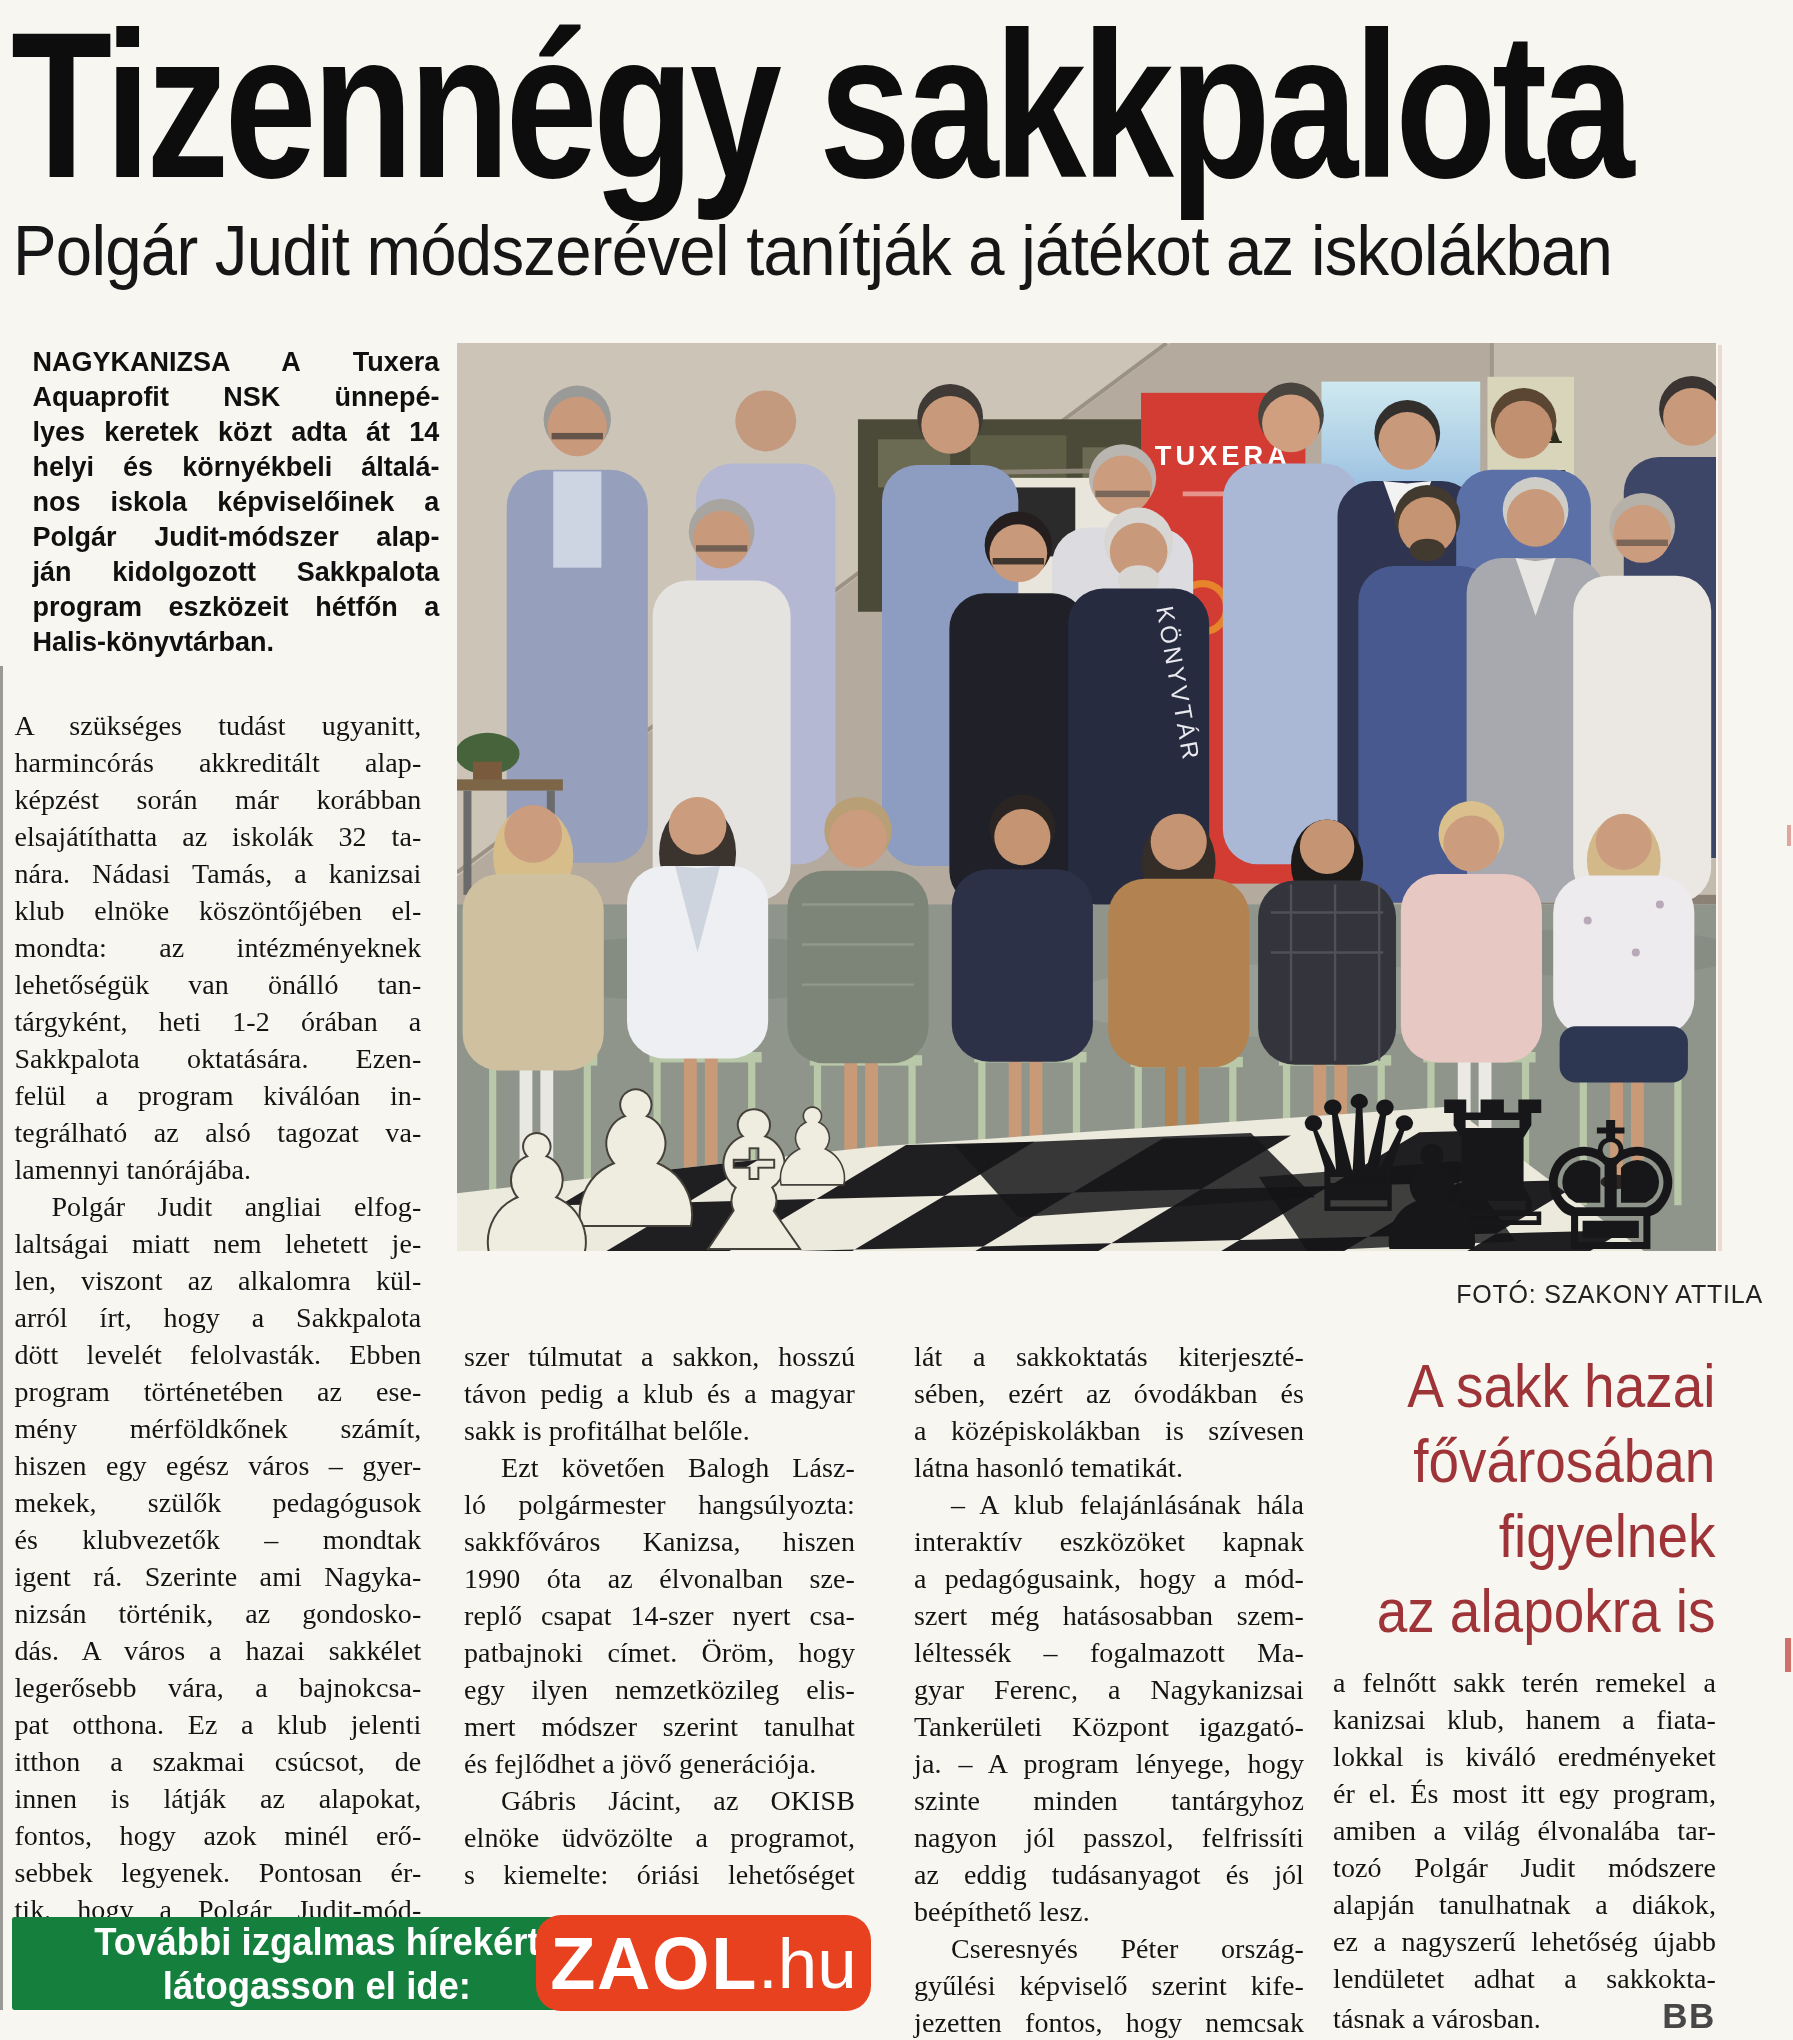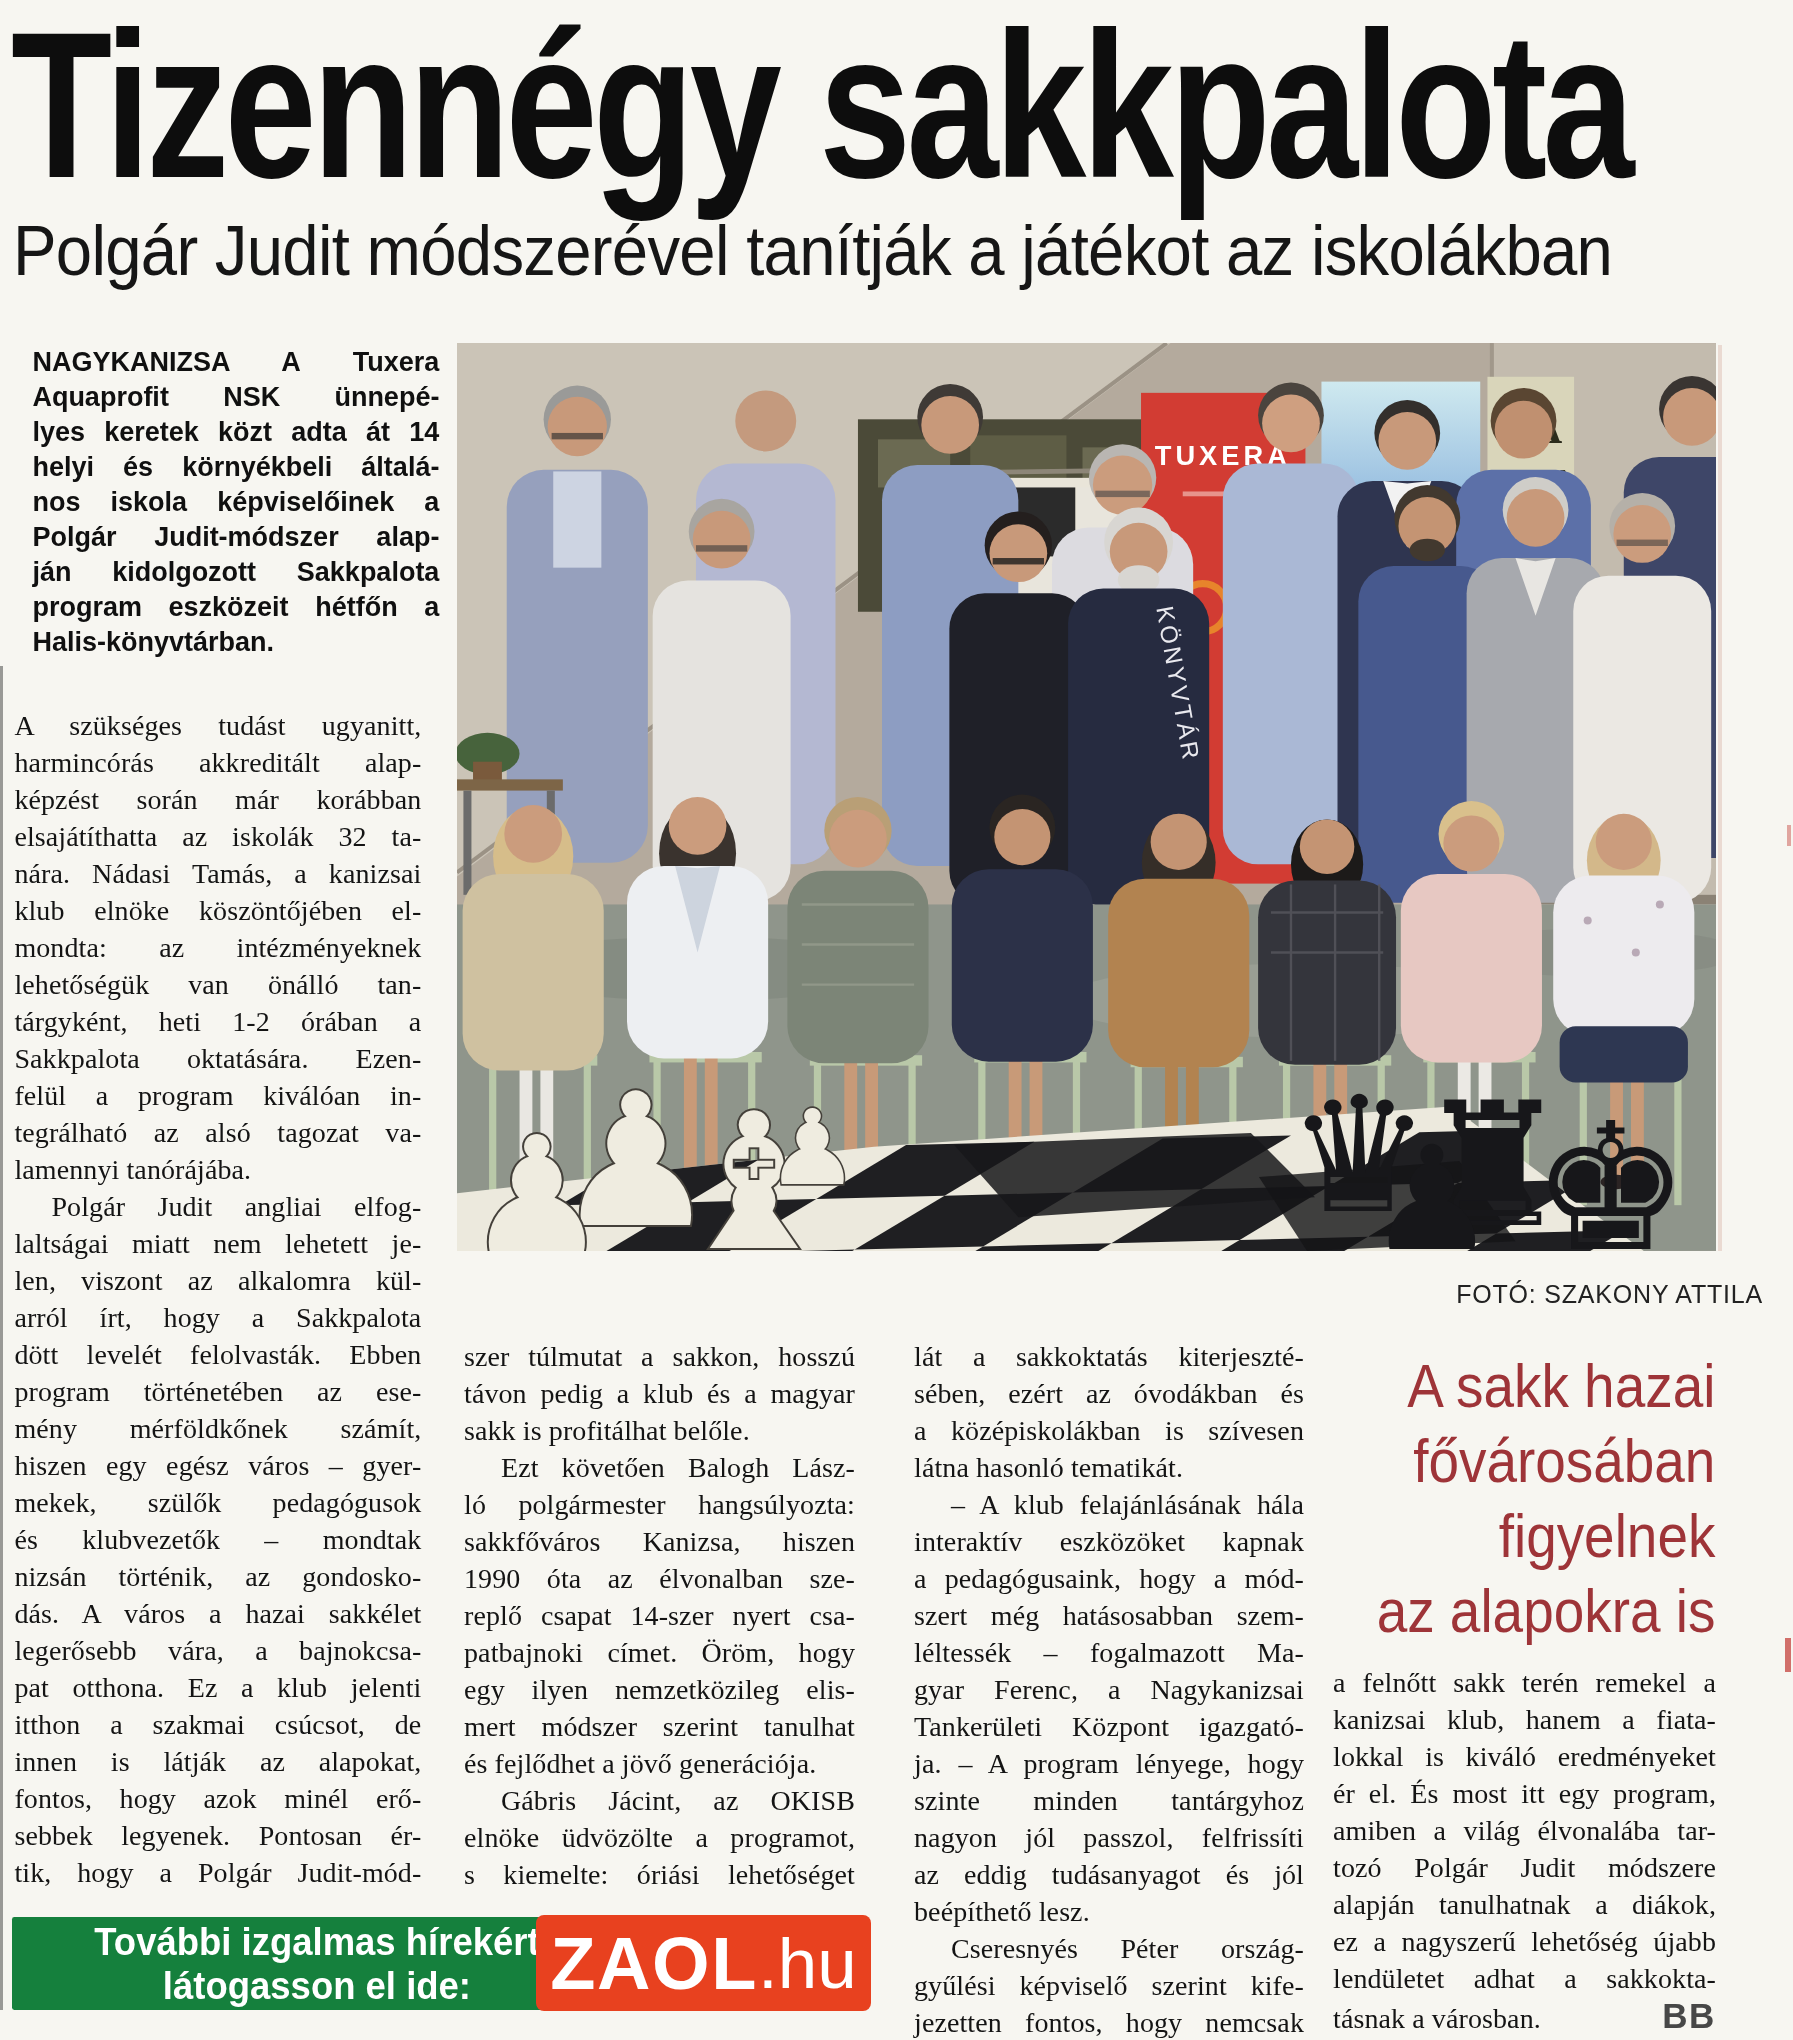--- a/index.html
+++ b/index.html
@@ -40,21 +40,21 @@
   #caption .t{display:inline-block;transform:scaleX(.76);transform-origin:left top;
     font-family:"Liberation Sans",sans-serif;font-weight:700;font-size:34px;color:#0f0f0f;}
   #credit{left:1412px;top:1280px;width:351px;text-align:right;
     font-family:"Liberation Sans",sans-serif;font-size:25px;letter-spacing:0.8px;color:#222;}
 
   
   #promo-blue{left:12px;top:1917px;width:609px;height:93px;background:#15803d;border-radius:2.4px;
     display:flex;align-items:center;justify-content:center;}
   #promo-blue .t{font-family:"Liberation Sans",sans-serif;font-weight:700;font-size:38px;
     line-height:44px;color:#fff;text-align:center;white-space:pre-line;transform:scaleX(.96);}
-  #promo-logo{left:536px;top:1915px;width:335px;height:96px;background:#e8411f;border-radius:8px;
+  #promo-logo{left:536px;top:1915px;width:335px;height:96px;background:#e8411f;border-radius:25px;
     display:flex;align-items:center;justify-content:center;font-family:"Liberation Sans",sans-serif;color:#fff;}
   #promo-logo .b{font-weight:700;font-size:74px;letter-spacing:1.6px;}
   #promo-logo .s{font-weight:400;font-size:71px;}
 
   
   .edge-left{left:0;top:666px;width:3.2px;height:1344px;background:#3c3c3c;opacity:.5;}
   .fringe{left:1718px;top:345px;width:4px;height:906px;background:#dab9ac;opacity:.45;}
   .redtick1{left:1785px;top:1638px;width:5.6px;height:34px;background:#c4423c;opacity:.75;}
   .redtick2{left:1787px;top:825px;width:4px;height:21px;background:#c4423c;opacity:.45;}
 </style>
@@ -103,20 +103,21 @@
         <div class="pline">Polgár Judit angliai elfog-</div>
         <div class="pline">laltságai miatt nem lehetett je-</div>
         <div class="pline">len, viszont az alkalomra kül-</div>
         <div class="pline">arról írt, hogy a Sakkpalota</div>
         <div class="pline">dött levelét felolvasták. Ebben</div>
         <div class="pline">program történetében az ese-</div>
         <div class="pline">mény mérföldkőnek számít,</div>
         <div class="pline">hiszen egy egész város – gyer-</div>
         <div class="pline">mekek, szülők pedagógusok</div>
         <div class="pline">és klubvezetők – mondtak</div>
+        <div class="pline">igent rá. Szerinte ami Nagyka-</div>
         <div class="pline">nizsán történik, az gondosko-</div>
         <div class="pline">dás. A város a hazai sakkélet</div>
         <div class="pline">legerősebb vára, a bajnokcsa-</div>
         <div class="pline">pat otthona. Ez a klub jelenti</div>
         <div class="pline">itthon a szakmai csúcsot, de</div>
         <div class="pline">innen is látják az alapokat,</div>
         <div class="pline">fontos, hogy azok minél erő-</div>
         <div class="pline">sebbek legyenek. Pontosan ér-</div>
         <div class="pline">tik, hogy a Polgár Judit-mód-</div>
       </div>

